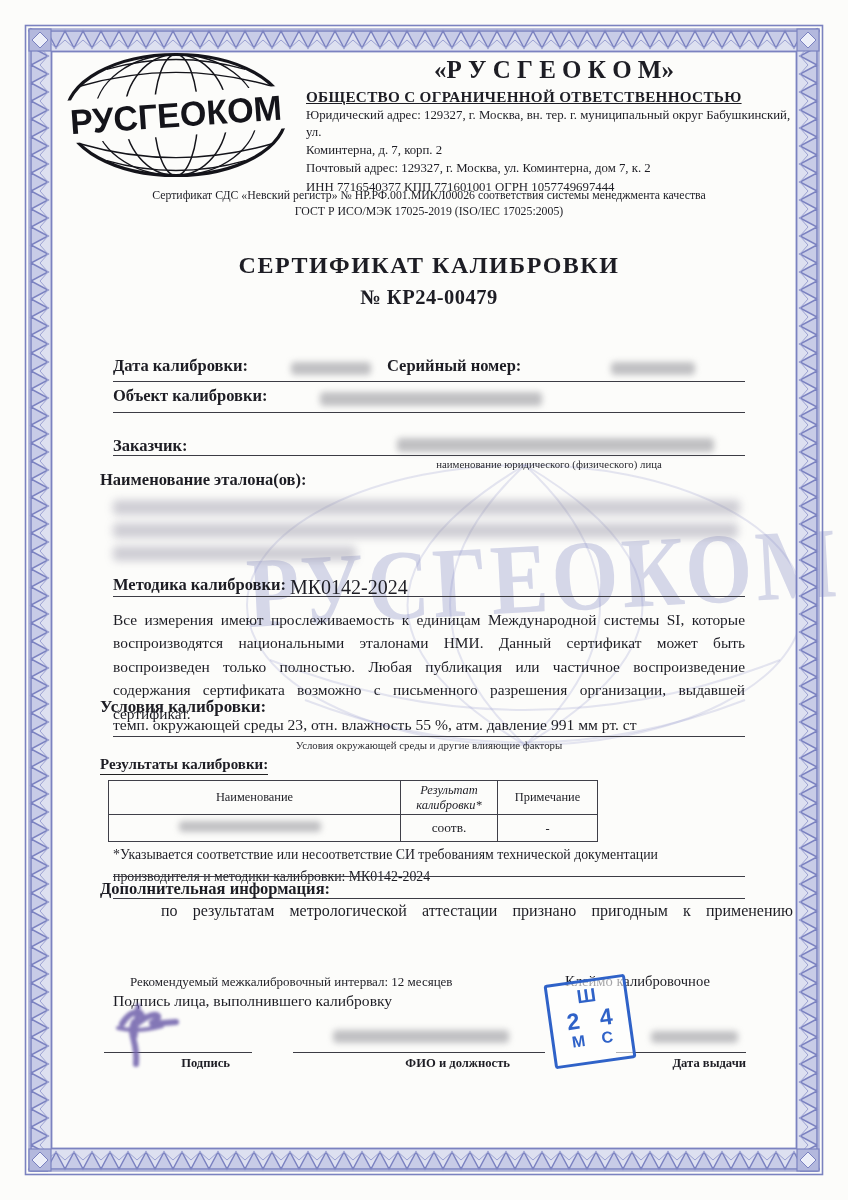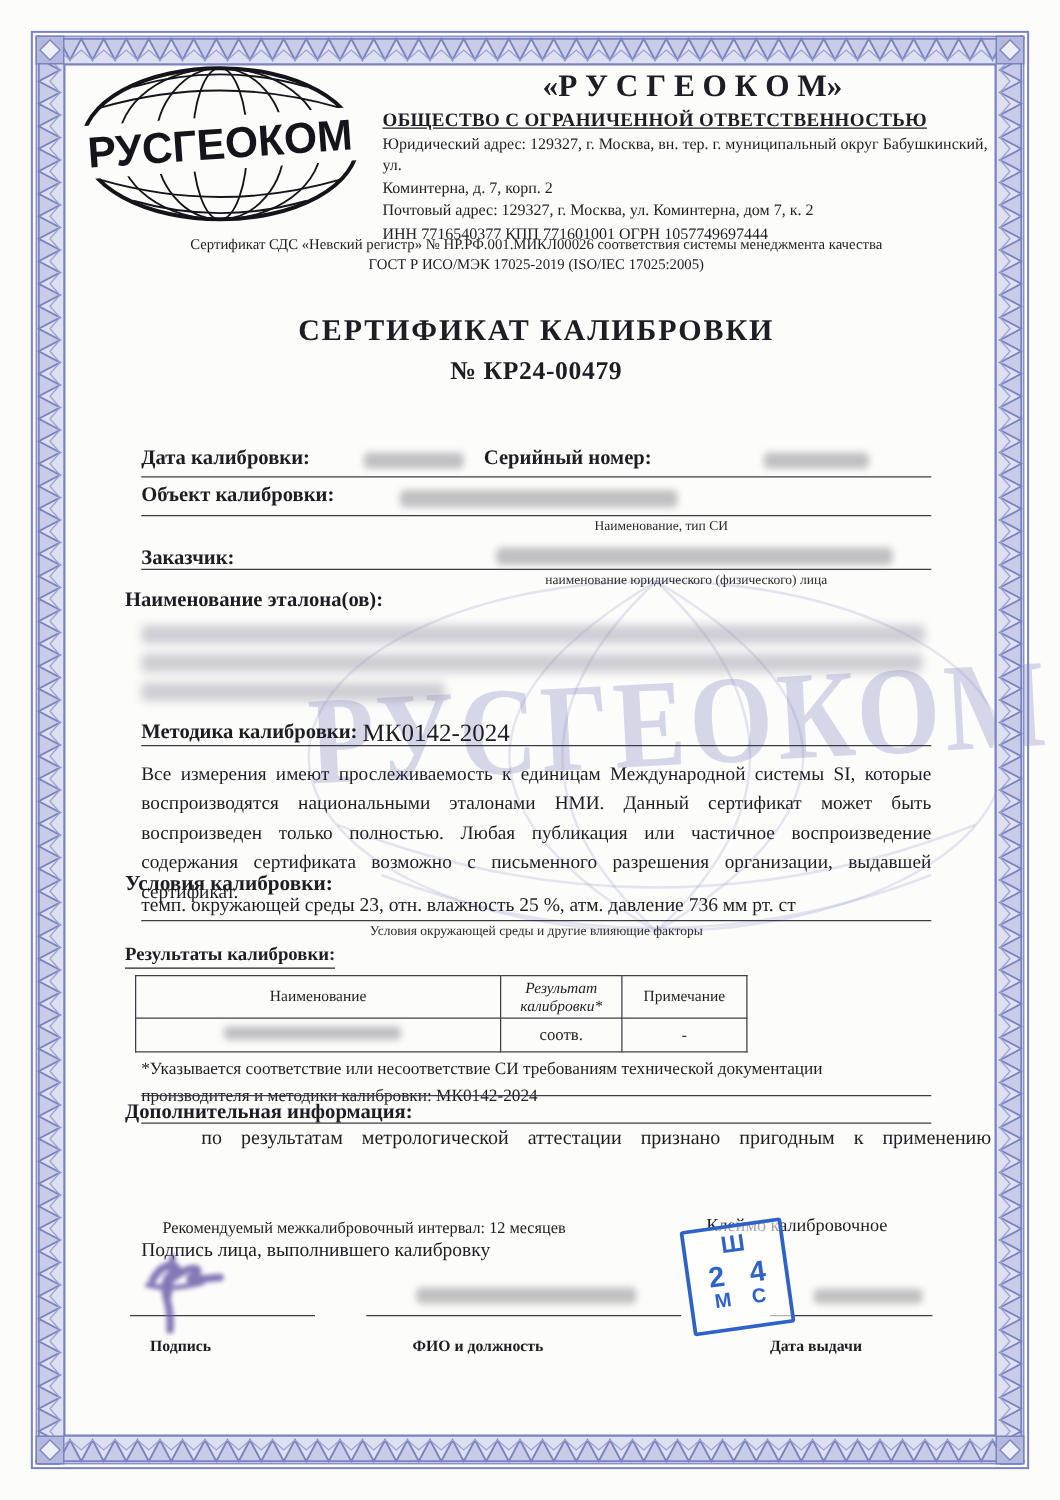--- a/index.html
+++ b/index.html
@@ -40,21 +40,21 @@
   table.res td{border:1.3px solid #3f3f48;text-align:center;font-size:12.4px;line-height:1.18;
                padding:2px 4px;vertical-align:middle;position:relative;}
   .footnote{position:absolute;left:113px;top:844px;width:632px;font-size:13.8px;line-height:1.6;}
   .hrule{position:absolute;left:113px;width:632px;border-top:1.4px solid #3c3c44;}
   .add-text{position:absolute;left:113px;top:902px;width:632px;font-size:16px;
             text-align:justify;text-align-last:justify;margin-left:48px;}
   .interval{position:absolute;left:130px;top:974px;font-size:13px;}
   .stamp-label{position:absolute;left:565px;top:973px;font-size:14.6px;}
   .sign-heading{position:absolute;left:113px;top:992px;font-size:15.6px;}
   .sig-line{position:absolute;border-top:1.3px solid #3c3c44;height:0;}
-  .sig-cap{position:absolute;font-weight:bold;font-size:12.6px;text-align:left;margin-top:14px;}
+  .sig-cap{position:absolute;font-weight:bold;font-size:12.6px;text-align:right;}
   .stamp{position:absolute;left:549px;top:979px;width:76px;height:79px;
          border:3.5px solid #2f62c8;border-radius:3px;transform:rotate(-8deg);
          color:#2f62c8;text-align:center;font-family:"Liberation Sans",sans-serif;
          font-weight:bold;background:rgba(255,255,255,0.6);}
   .stamp .s1{font-size:19px;line-height:1.1;margin-top:4px;}
   .stamp .s2{font-size:23px;line-height:1.05;letter-spacing:7px;padding-left:7px;}
   .stamp .s3{font-size:16px;line-height:1.1;letter-spacing:6px;padding-left:6px;}
   #signature{position:absolute;left:104px;top:1002px;filter:blur(1.6px);opacity:.85;}
 </style>
 </head>
@@ -144,21 +144,20 @@
       <span class="fld-label">Дата калибровки:</span>
       <span class="rx" style="left:178px;top:6px;width:80px;height:13px;"></span>
       <span class="fld-label" style="left:274px;">Серийный номер:</span>
       <span class="rx" style="left:498px;top:6px;width:84px;height:13px;"></span>
     </div>
 
     <div class="fld-row" style="top:386px;height:26px;">
       <span class="fld-label">Объект калибровки:</span>
       <span class="rx" style="left:207px;top:6px;width:222px;height:14px;"></span>
     </div>
-    <div class="caption" style="top:415px;padding-left:100px;">Наименование, тип СИ</div>
 
     <div class="fld-row" style="top:436px;height:19px;">
       <span class="fld-label">Заказчик:</span>
       <span class="rx" style="left:284px;top:2px;width:317px;height:14px;"></span>
     </div>
     <div class="caption" style="top:458px;padding-left:120px;">наименование юридического (физического) лица</div>
 
     <div class="sec-h" style="top:470px;">Наименование эталона(ов):</div>
     <span class="rx rx-light" style="left:113px;top:500px;width:627px;height:15px;"></span>
     <span class="rx rx-light" style="left:113px;top:523px;width:625px;height:15px;"></span>
@@ -166,21 +165,21 @@
 
     <div class="fld-row" style="top:575px;height:21px;">
       <span class="fld-label">Методика калибровки:</span>
       <span style="position:absolute;left:177px;top:1px;font-size:20px;">МК0142-2024</span>
     </div>
 
     <div class="para">Все измерения имеют прослеживаемость к единицам Международной системы SI, которые воспроизводятся национальными эталонами НМИ. Данный сертификат может быть воспроизведен только полностью. Любая публикация или частичное воспроизведение содержания сертификата возможно с письменного разрешения организации, выдавшей сертификат.</div>
 
     <div class="sec-h" style="top:697px;font-size:17px;">Условия калибровки:</div>
     <div class="fld-row" style="top:716px;height:20px;">
-      <span class="cond-val">темп. окружающей среды 23, отн. влажность 25 %, атм. давление 736 мм рт. ст</span>
+      <span class="cond-val">темп. окружающей среды 23, отн. влажность 55 %, атм. давление 991 мм рт. ст</span>
     </div>
     <div class="caption" style="top:739px;">Условия окружающей среды и другие влияющие факторы</div>
 
     <div class="sec-h" style="top:756px;font-size:15px;">
       <span class="res-h-inner">Результаты калибровки:</span>
     </div>
 
     <table class="res">
       <tbody>
           <tr>

